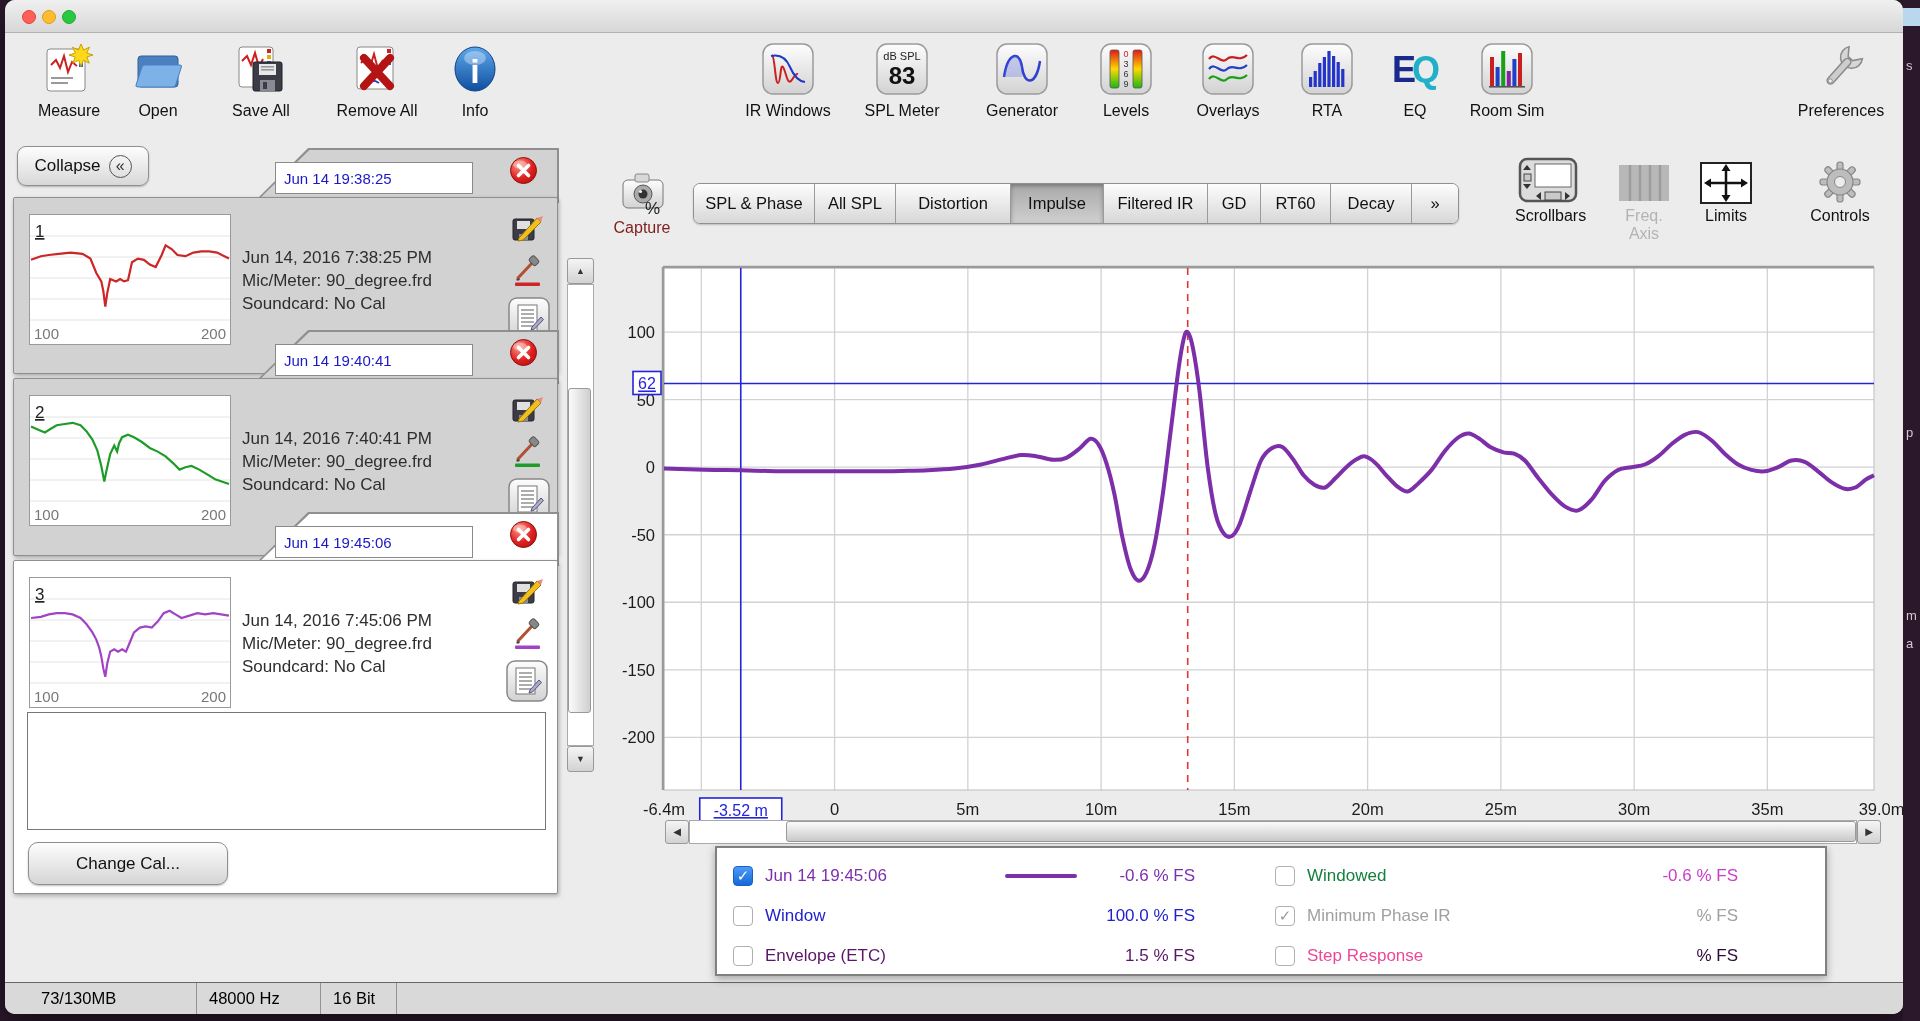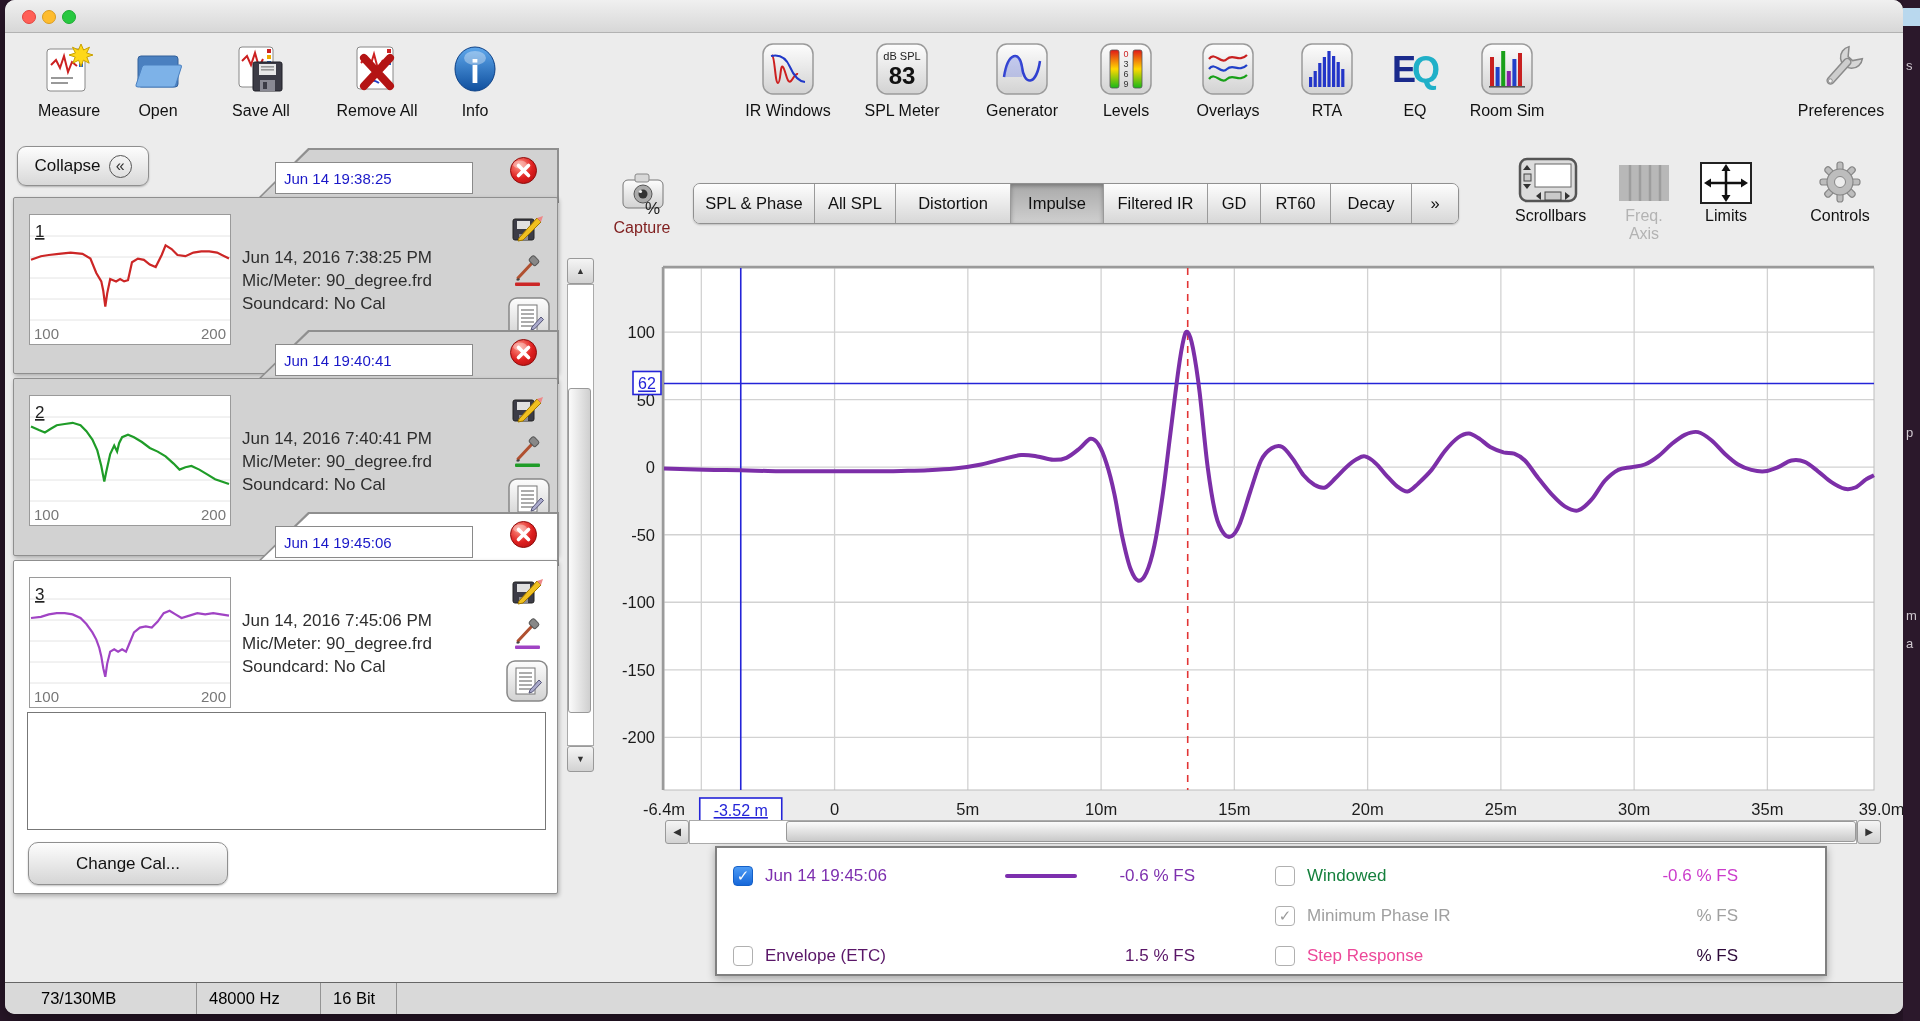--- a/index.html
+++ b/index.html
@@ -681,20 +681,26 @@
     <div class="harrow" style="right:0">▶</div>
   </div>
 
   <div id="legend">
       <div class="lrow" style="left: 16px; top: 14px; width: 462px;">
         <div class="cbx blue">✓</div>
         <span class="llabel" style="color:#7d2fae">Jun 14 19:45:06</span>
         <span class="lsample" style="left:272px;background:#7d2fae"></span>
         <span class="lval" style="right:0;color:#7d2fae">-0.6 % FS</span>
       </div>
+      <div class="lrow" style="left: 16px; top: 54px; width: 462px;">
+        <div class="cbx"></div>
+        <span class="llabel" style="color:#2222cc">Window</span>
+
+        <span class="lval" style="right:0;color:#2222cc">100.0 % FS</span>
+      </div>
       <div class="lrow" style="left: 16px; top: 94px; width: 462px;">
         <div class="cbx"></div>
         <span class="llabel" style="color:#5a1668">Envelope (ETC)</span>
 
         <span class="lval" style="right:0;color:#5a1668">1.5 % FS</span>
       </div>
       <div class="lrow" style="left: 558px; top: 14px; width: 463px;">
         <div class="cbx"></div>
         <span class="llabel" style="color:#15803d">Windowed</span>
 

